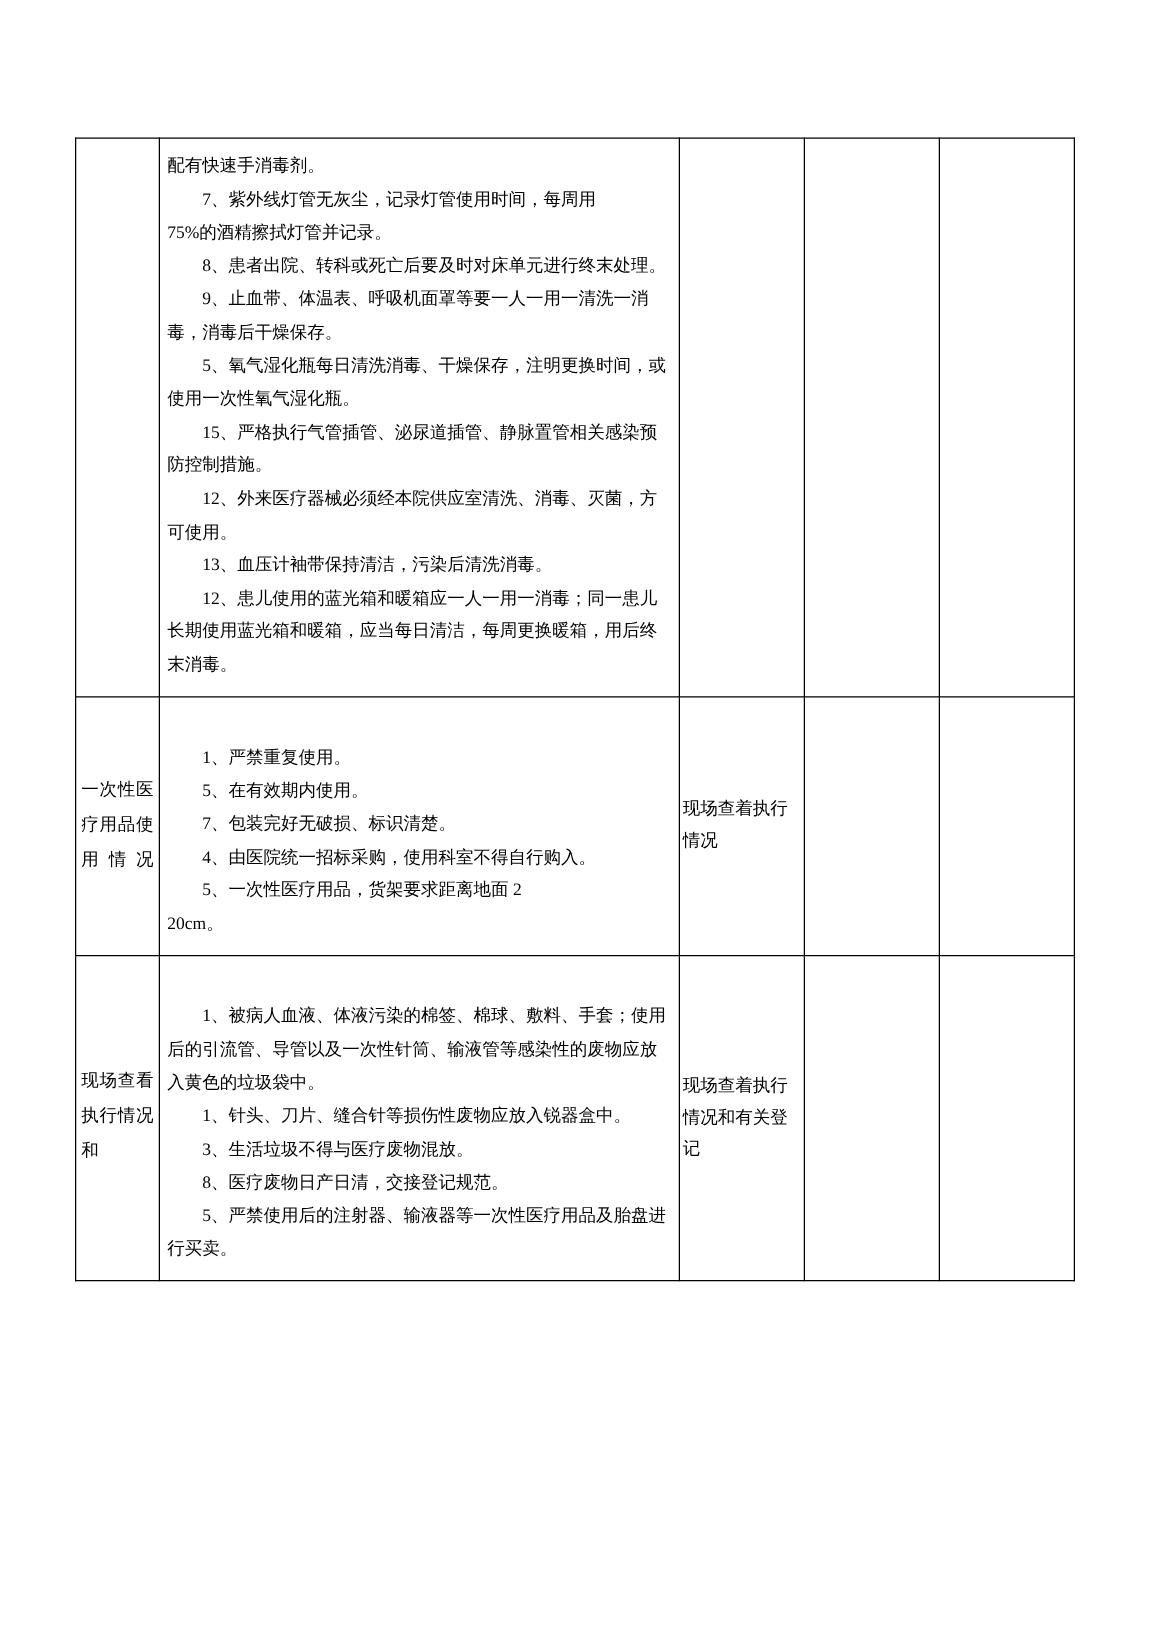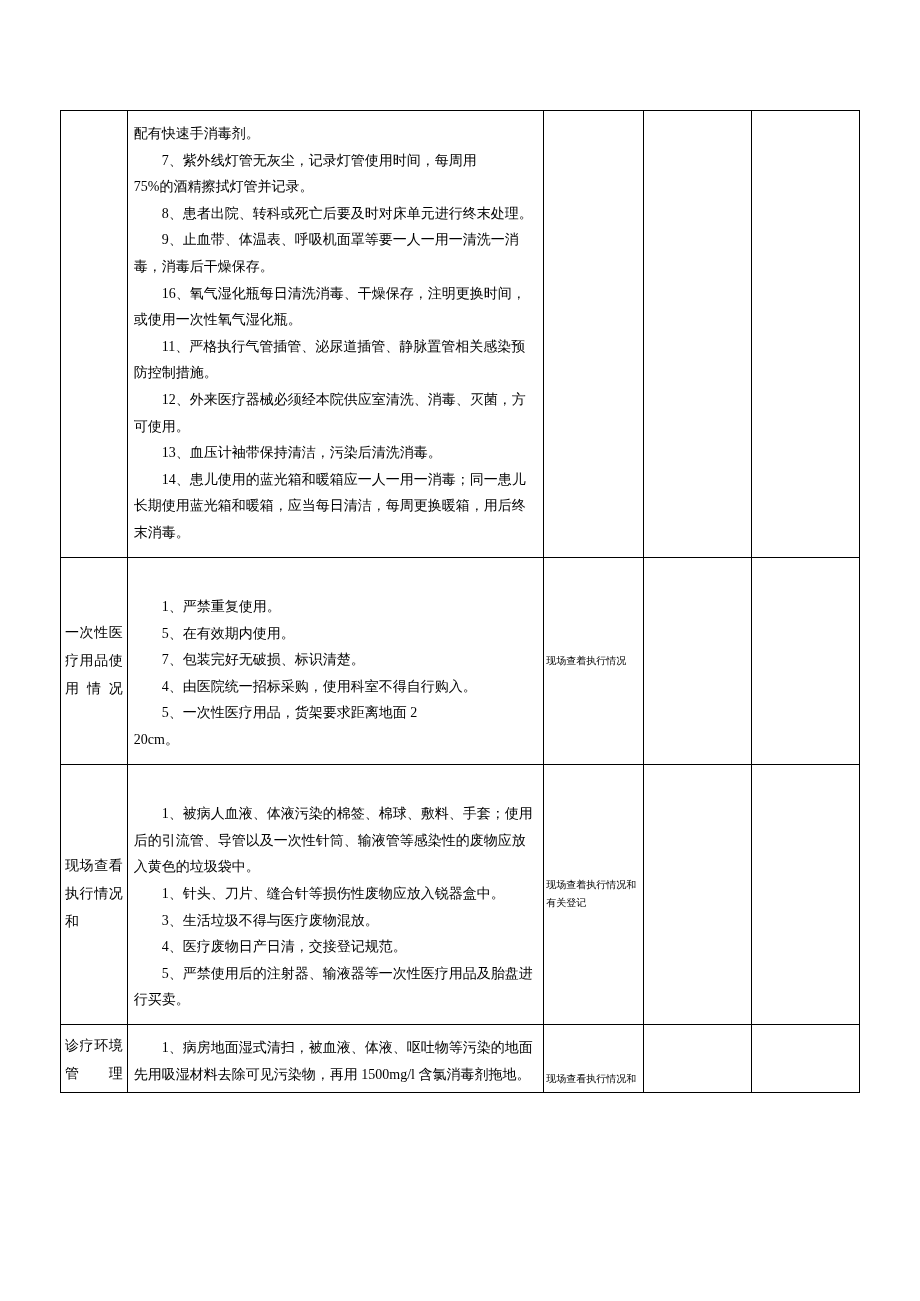--- a/index.html
+++ b/index.html
@@ -32,21 +32,21 @@
     text-align-last: justify;
     font-size: 14px;
     line-height: 2.0;
     padding: 4px 4px;
   }
   td.col-content {
     width: 400px;
   }
   td.col-check {
     width: 92px;
-    font-size: 10px;
+    font-size: 14px;
     margin-top: 40px;
   }
   td.col-empty1 {
     width: 100px;
   }
   td.col-empty2 {
     width: 100px;
   }
   .content-text {
     padding: 6px 4px 6px 4px;
@@ -69,25 +69,25 @@
 
 <tr class="row0">
   <td class="col-label"><span></span></td>
   <td class="col-content">
     <div class="content-text">
       <p class="noindent">配有快速手消毒剂。</p>
       <p>7、紫外线灯管无灰尘，记录灯管使用时间，每周用</p>
       <p class="noindent">75%的酒精擦拭灯管并记录。</p>
       <p>8、患者出院、转科或死亡后要及时对床单元进行终末处理。</p>
       <p>9、止血带、体温表、呼吸机面罩等要一人一用一清洗一消毒，消毒后干燥保存。</p>
-      <p>16、氧气湿化瓶每日清洗消毒、干燥保存，注明更换时间，或使用一次性氧气湿化瓶。</p>
-      <p>11、严格执行气管插管、泌尿道插管、静脉置管相关感染预防控制措施。</p>
+      <p>5、氧气湿化瓶每日清洗消毒、干燥保存，注明更换时间，或使用一次性氧气湿化瓶。</p>
+      <p>15、严格执行气管插管、泌尿道插管、静脉置管相关感染预防控制措施。</p>
       <p>12、外来医疗器械必须经本院供应室清洗、消毒、灭菌，方可使用。</p>
       <p>13、血压计袖带保持清洁，污染后清洗消毒。</p>
-      <p>14、患儿使用的蓝光箱和暖箱应一人一用一消毒；同一患儿长期使用蓝光箱和暖箱，应当每日清洁，每周更换暖箱，用后终末消毒。</p>
+      <p>12、患儿使用的蓝光箱和暖箱应一人一用一消毒；同一患儿长期使用蓝光箱和暖箱，应当每日清洁，每周更换暖箱，用后终末消毒。</p>
     </div>
   </td>
   <td class="col-check"><span></span></td>
   <td class="col-empty1"></td>
   <td class="col-empty2"></td>
 </tr>
 
 <tr>
   <td class="col-label"><span>一次性医疗用品使用情况</span></td>
   <td class="col-content">
@@ -107,36 +107,25 @@
 </tr>
 
 <tr>
   <td class="col-label"><span>现场查看执行情况和</span></td>
   <td class="col-content">
     <div class="content-text">
       <p>&nbsp;</p>
       <p>1、被病人血液、体液污染的棉签、棉球、敷料、手套；使用后的引流管、导管以及一次性针筒、输液管等感染性的废物应放入黄色的垃圾袋中。</p>
       <p>1、针头、刀片、缝合针等损伤性废物应放入锐器盒中。</p>
       <p>3、生活垃圾不得与医疗废物混放。</p>
-      <p>4、医疗废物日产日清，交接登记规范。</p>
+      <p>8、医疗废物日产日清，交接登记规范。</p>
       <p>5、严禁使用后的注射器、输液器等一次性医疗用品及胎盘进行买卖。</p>
     </div>
   </td>
   <td class="col-check"><span>现场查着执行情况和有关登记</span></td>
   <td class="col-empty1"></td>
   <td class="col-empty2"></td>
 </tr>
 
-<tr>
-  <td class="col-label" style="vertical-align:bottom;"><span>诊疗环境管理</span></td>
-  <td class="col-content">
-    <div class="content-text" style="padding-bottom:0;">
-      <p>1、病房地面湿式清扫，被血液、体液、呕吐物等污染的地面先用吸湿材料去除可见污染物，再用 1500mg/l 含氯消毒剂拖地。</p>
-    </div>
-  </td>
-  <td class="col-check" style="vertical-align:bottom;"><span>现场查看执行情况和</span></td>
-  <td class="col-empty1"></td>
-  <td class="col-empty2"></td>
-</tr>
 
 </tbody>
 </table>
 </div>
 
 </body></html>

